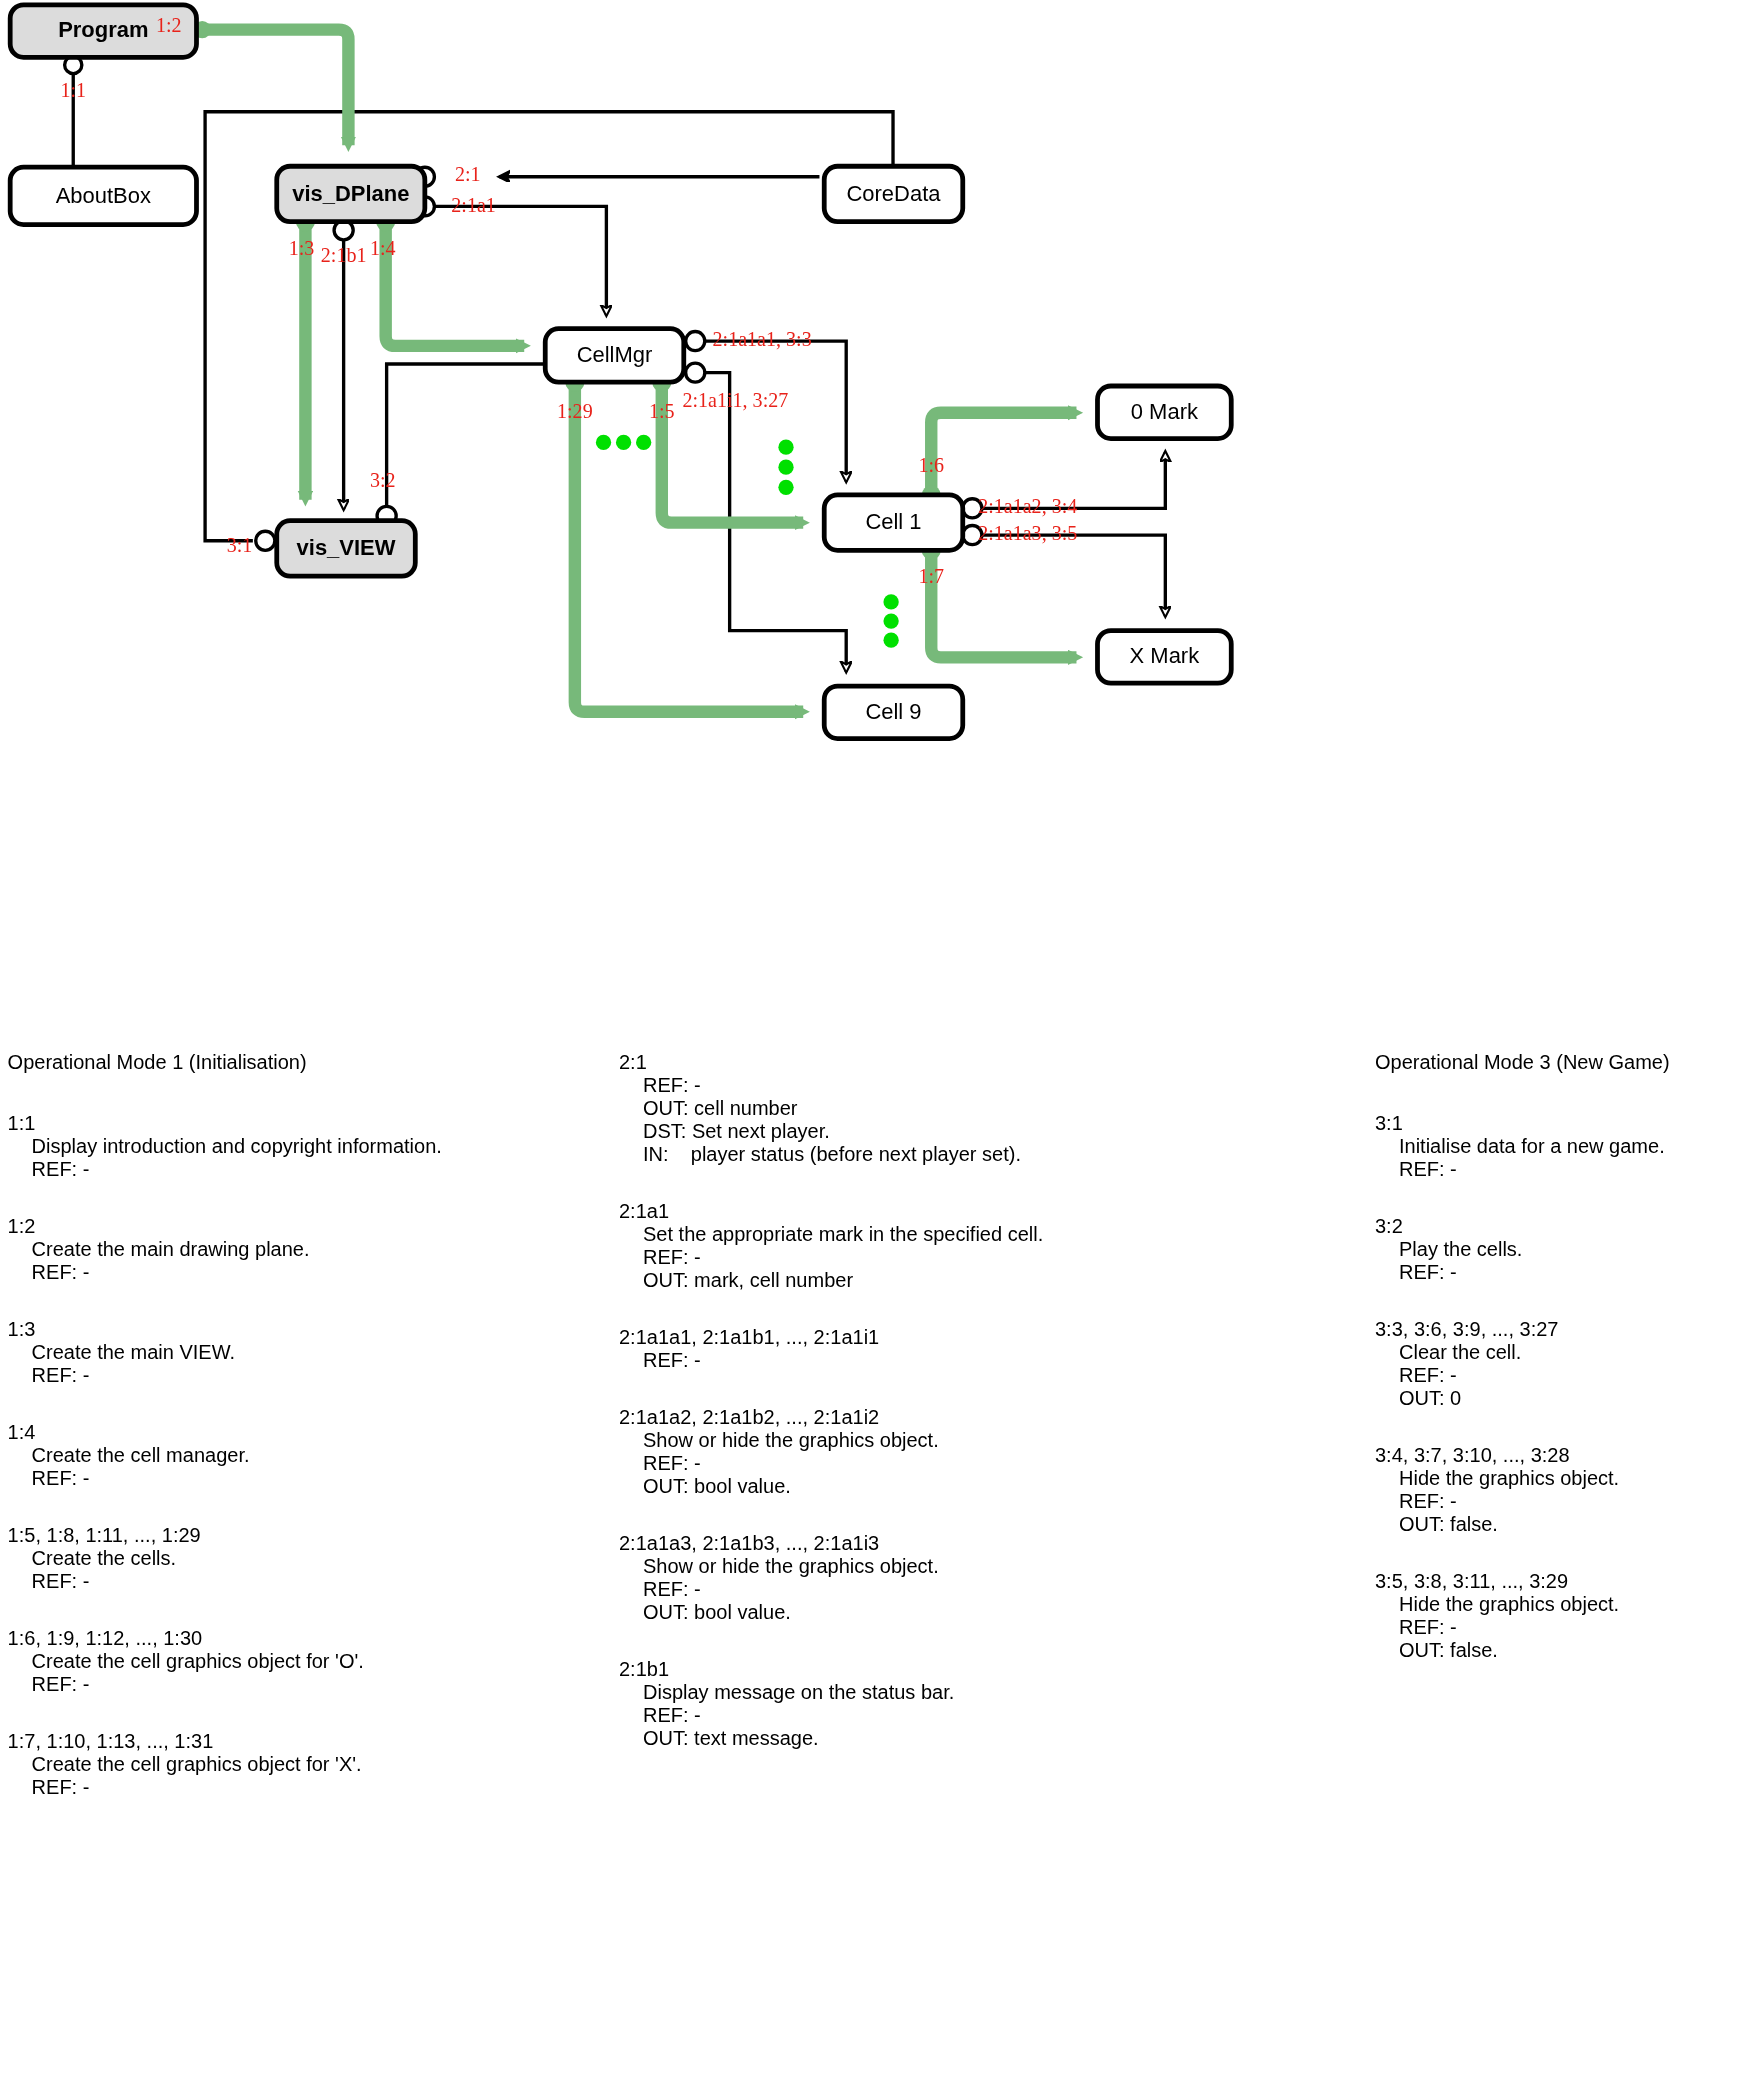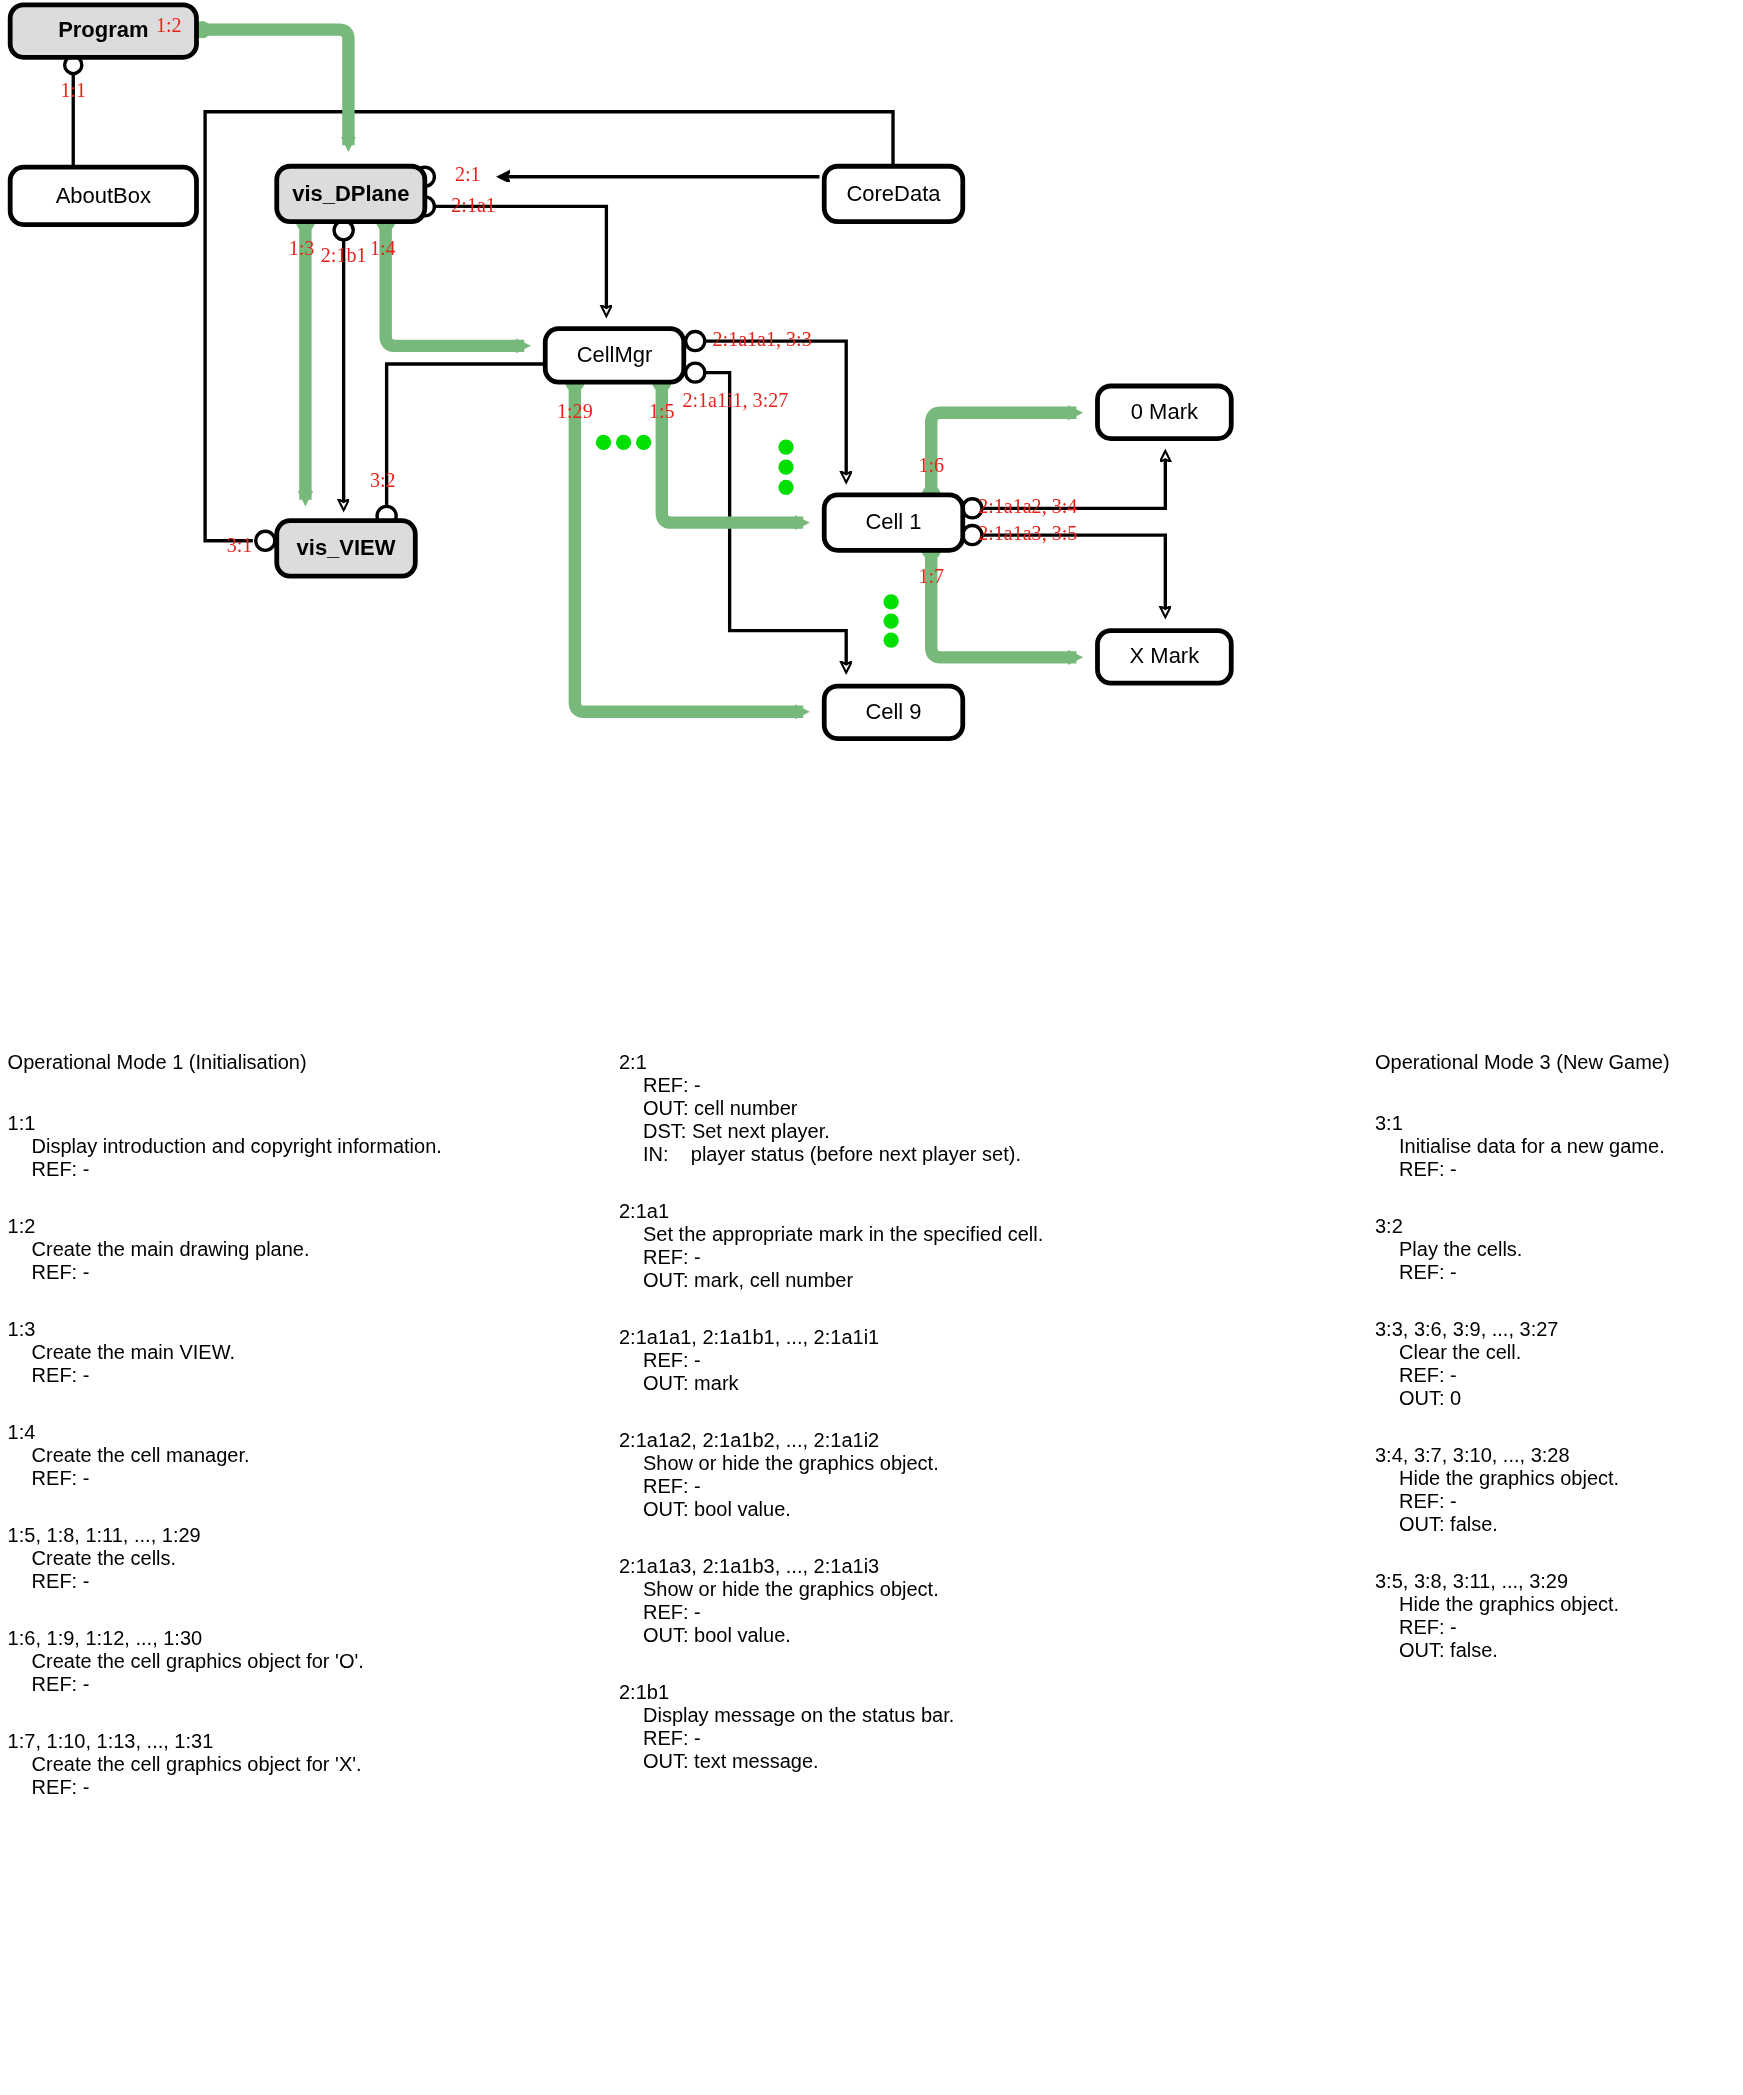--- a/index.html
+++ b/index.html
@@ -249,21 +249,20 @@
       </div>
       <div class="entry">
         <div class="entry-id">2:1a1</div>
         <div class="entry-line">Set the appropriate mark in the specified cell.</div>
         <div class="entry-line">REF: -</div>
         <div class="entry-line">OUT: mark, cell number</div>
       </div>
       <div class="entry">
         <div class="entry-id">2:1a1a1, 2:1a1b1, ..., 2:1a1i1</div>
         <div class="entry-line">REF: -</div>
-        <div class="entry-line">OUT: mark</div>
       </div>
       <div class="entry">
         <div class="entry-id">2:1a1a2, 2:1a1b2, ..., 2:1a1i2</div>
         <div class="entry-line">Show or hide the graphics object.</div>
         <div class="entry-line">REF: -</div>
         <div class="entry-line">OUT: bool value.</div>
       </div>
       <div class="entry">
         <div class="entry-id">2:1a1a3, 2:1a1b3, ..., 2:1a1i3</div>
         <div class="entry-line">Show or hide the graphics object.</div>

